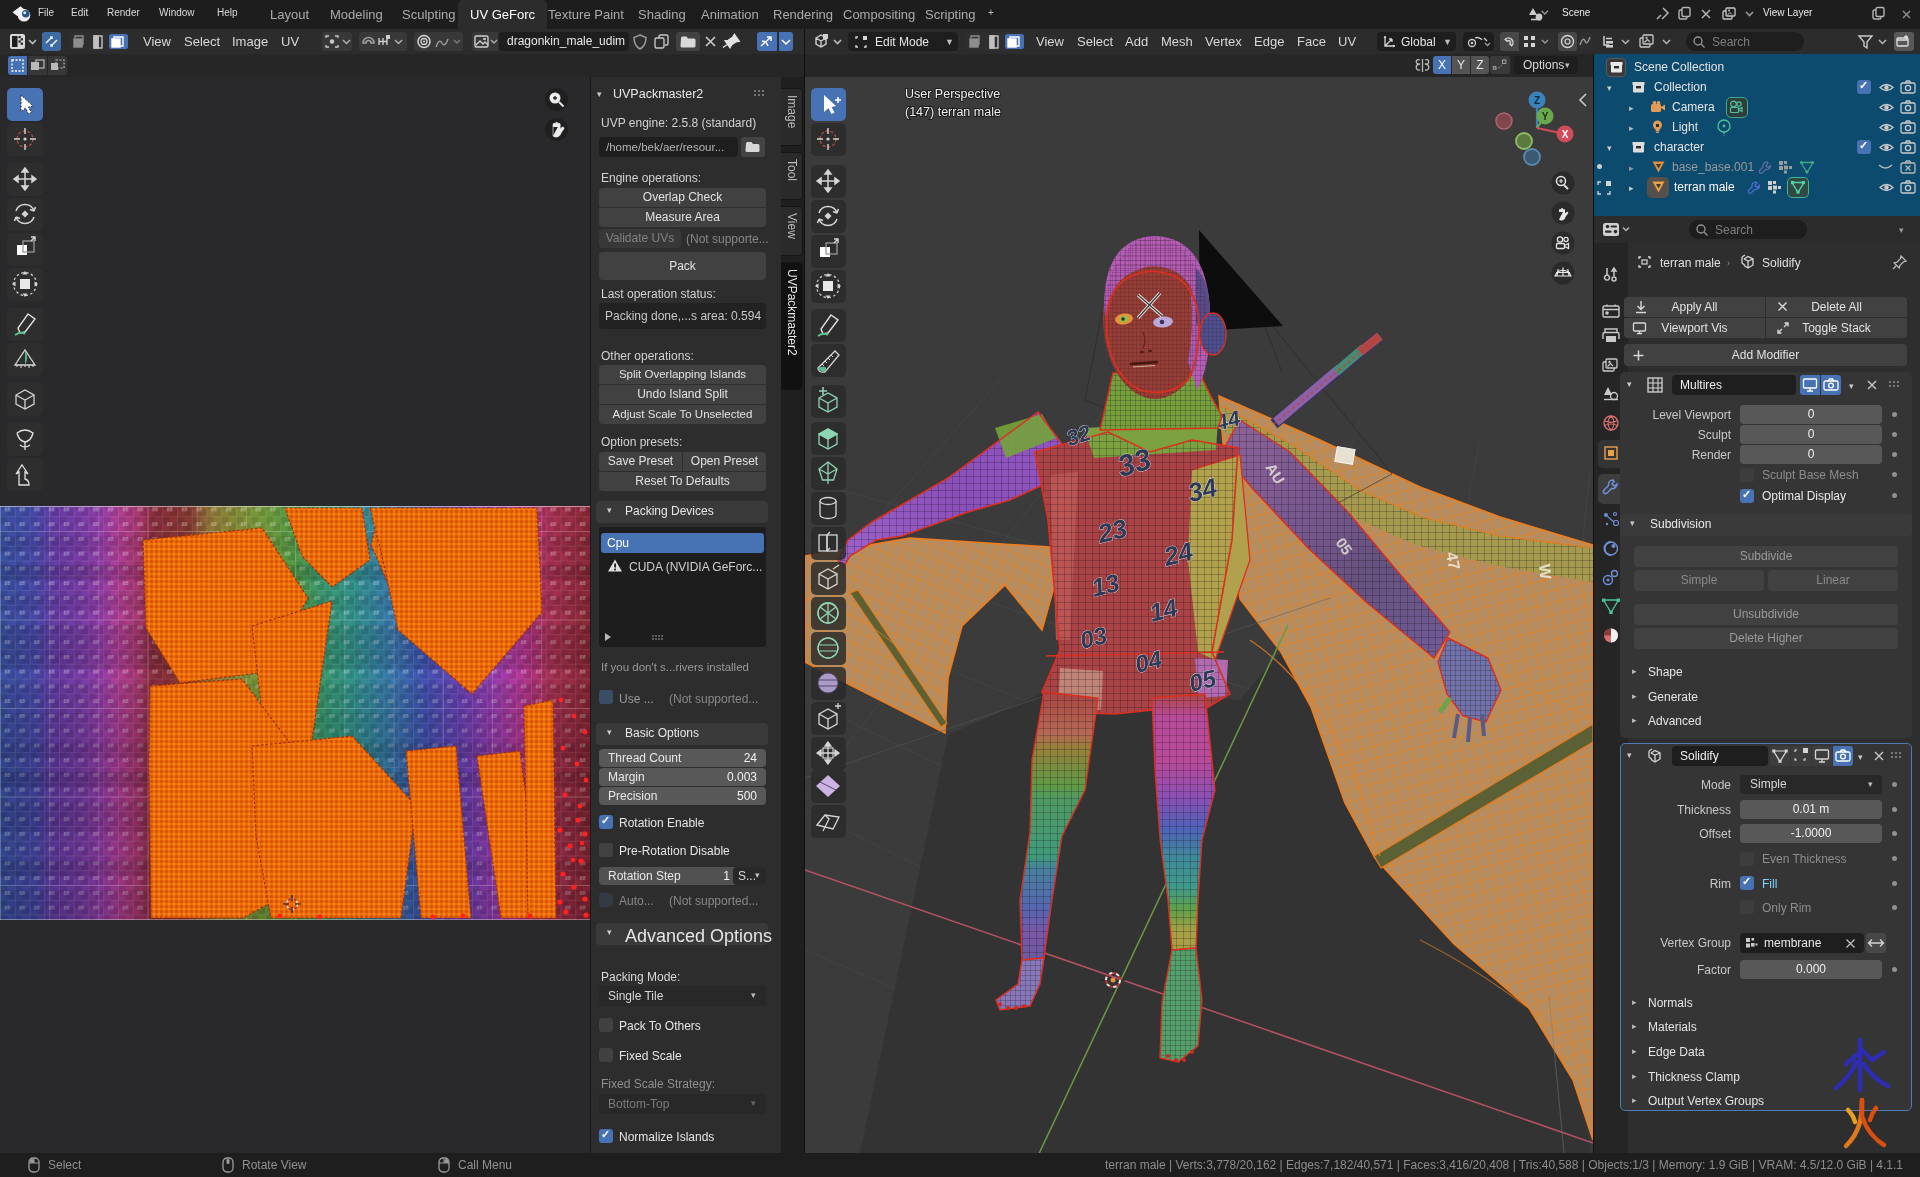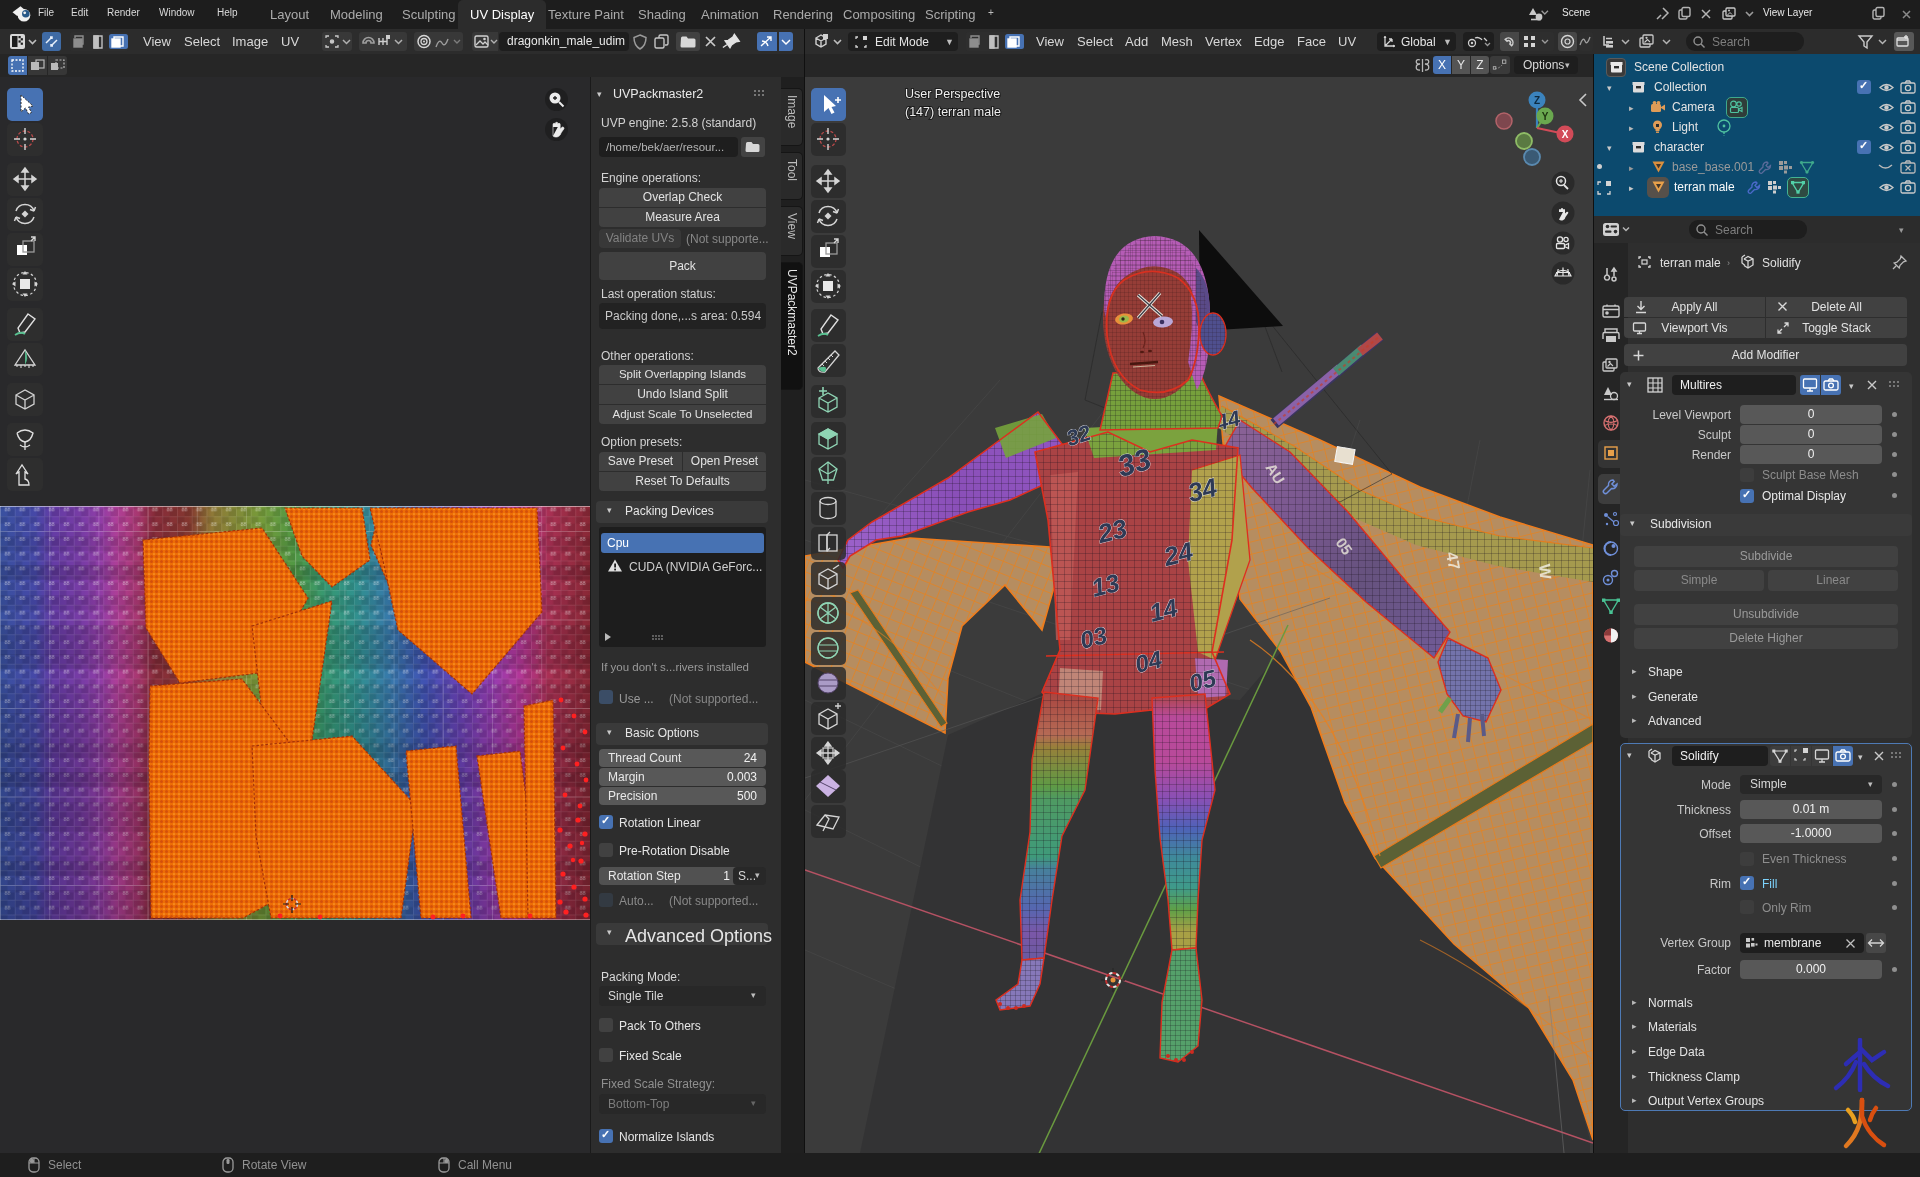--- a/index.html
+++ b/index.html
@@ -65,21 +65,21 @@
         <circle cx="12.7" cy="7.8" r="1.4" fill="#f0f0f0"></circle>
       </svg>
   <span class="tmenu" style="left:38px">File</span>
   <span class="tmenu" style="left:71px">Edit</span>
   <span class="tmenu" style="left:107px">Render</span>
   <span class="tmenu" style="left:159px">Window</span>
   <span class="tmenu" style="left:217px">Help</span>
   <span class="wstab" style="left:258px">Layout</span>
   <span class="wstab" style="left:318px">Modeling</span>
   <span class="wstab" style="left:390px">Sculpting</span>
-  <span class="wstab act" style="left:458px">UV Display</span>
+  <span class="wstab act" style="left:458px">UV GeForc</span>
   <span class="wstab" style="left:536px">Texture Paint</span>
   <span class="wstab" style="left:626px">Shading</span>
   <span class="wstab" style="left:689px">Animation</span>
   <span class="wstab" style="left:761px">Rendering</span>
   <span class="wstab" style="left:831px">Compositing</span>
   <span class="wstab" style="left:913px">Scripting</span>
   <span class="tmenu" style="left:988px;color:#bdbdbd">+</span>
 
   <svg class="abs" style="left:1528px;top:6px" width="30" height="16" viewBox="0 0 30 16">
         <path d="M5 2 l4 7 h-8 z" fill="#c9c9c9"></path>
@@ -452,21 +452,21 @@
       </div>
   <div class="slider" style="left:8px;top:691px;width:167px;height:18px">
         <span class="abs" style="left:9px;top:2px;color:#e8e8e8">Margin</span>
         <span class="abs" style="right:9px;top:2px;color:#f1f1f1">0.003</span>
       </div>
   <div class="slider" style="left:8px;top:710px;width:167px;height:18px">
         <span class="abs" style="left:9px;top:2px;color:#e8e8e8">Precision</span>
         <span class="abs" style="right:9px;top:2px;color:#f1f1f1">500</span>
       </div>
   <div class="chk on" style="left:8px;top:738px"></div>
-  <span class="abs" style="left:28px;top:739px;color:#e5e5e5;font-size:12px">Rotation Linear</span>
+  <span class="abs" style="left:28px;top:739px;color:#e5e5e5;font-size:12px">Rotation Enable</span>
   <div class="chk" style="left:8px;top:766px;background:#414141"></div>
   <span class="abs" style="left:28px;top:767px;color:#e5e5e5;font-size:12px">Pre-Rotation Disable</span>
   <div class="slider" style="left:8px;top:790px;width:140px;height:18px;background:#515151">
         <span class="abs" style="left:9px;top:2px;color:#e8e8e8">Rotation Step</span>
         <span class="abs" style="right:9px;top:2px;color:#f1f1f1">1</span>
       </div>
   <div class="drop" style="left:142px;top:790px;width:33px;height:18px">
         <span class="abs" style="left:5px;top:2px">S...</span>
         <span class="caret" style="left:22px;top:3px">▾</span>
       </div>
@@ -1513,14 +1513,15 @@
         <rect x="1" y="1" width="10" height="14" rx="4" fill="none" stroke="#9a9a9a" stroke-width="1.3"></rect>
         <rect x="4.5" y="2" width="3" height="5" rx="1.2" fill="#9a9a9a"></rect>
       </svg>
   <span class="abs" style="left:242px;top:5px">Rotate View</span>
   <svg class="abs" style="left:438px;top:4px" width="12" height="16" viewBox="0 0 12 16">
         <rect x="1" y="1" width="10" height="14" rx="4" fill="none" stroke="#9a9a9a" stroke-width="1.3"></rect>
         <path d="M6 1 v5 M1 6 h10" stroke="#9a9a9a" stroke-width="1.1"></path>
         <rect x="6.5" y="2" width="4" height="4" rx="1.5" fill="#9a9a9a"></rect>
       </svg>
   <span class="abs" style="left:458px;top:5px">Call Menu</span>
+  <span class="abs" style="left:1105px;top:5px;color:#8d8d8d">terran male | Verts:3,778/20,162 | Edges:7,182/40,571 | Faces:3,416/20,408 | Tris:40,588 | Objects:1/3 | Memory: 1.9 GiB | VRAM: 4.5/12.0 GiB | 4.1.1</span>
 </div>
 
 </div>
 </body></html>

